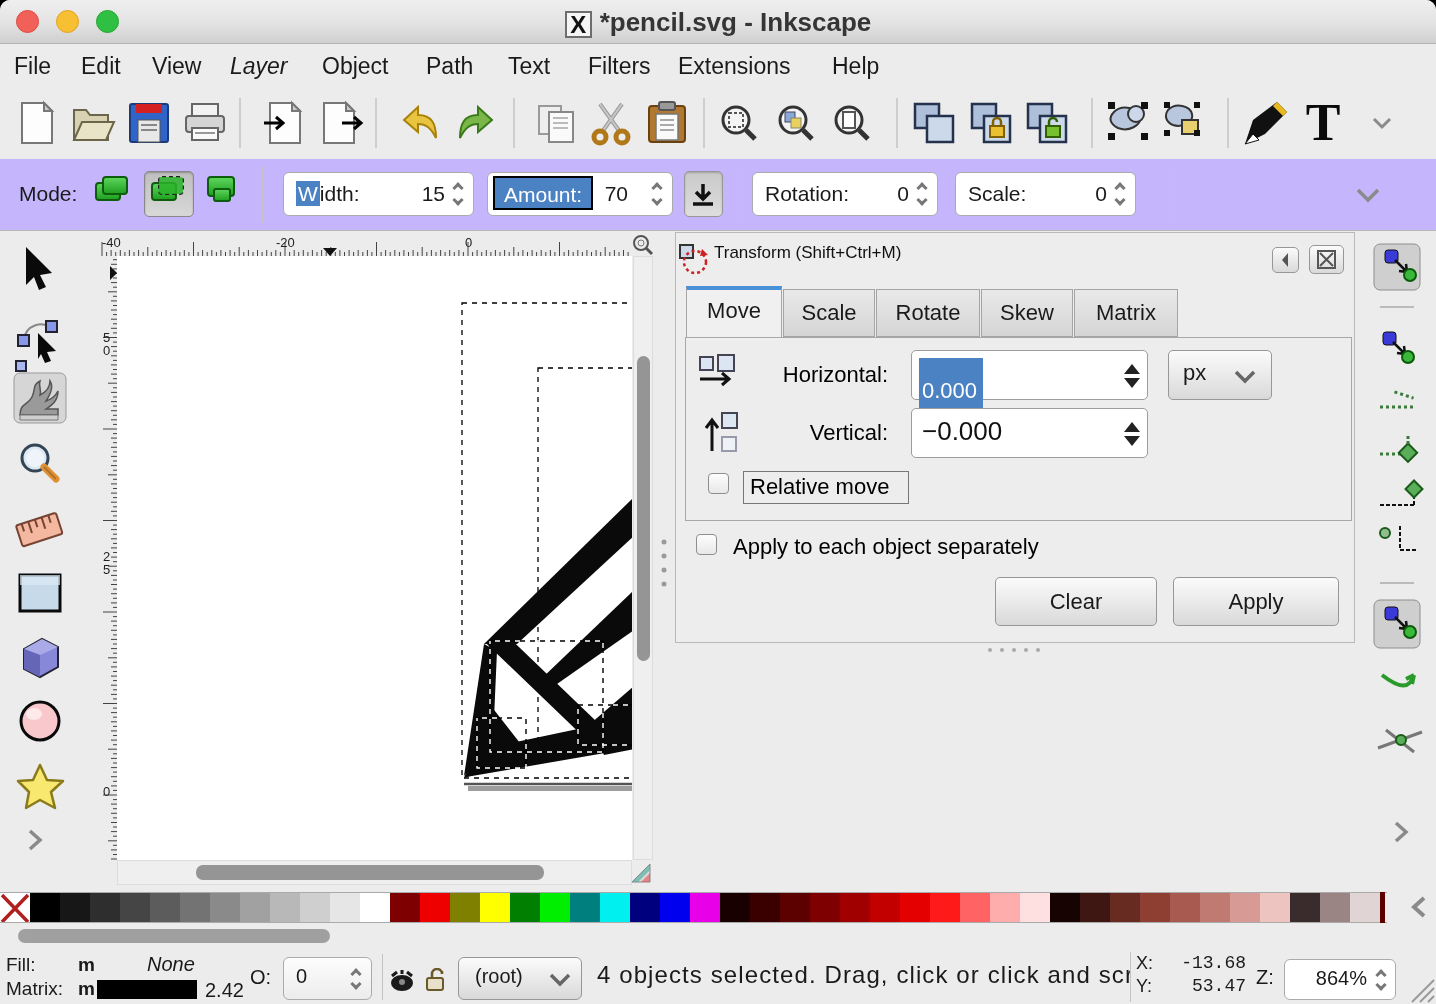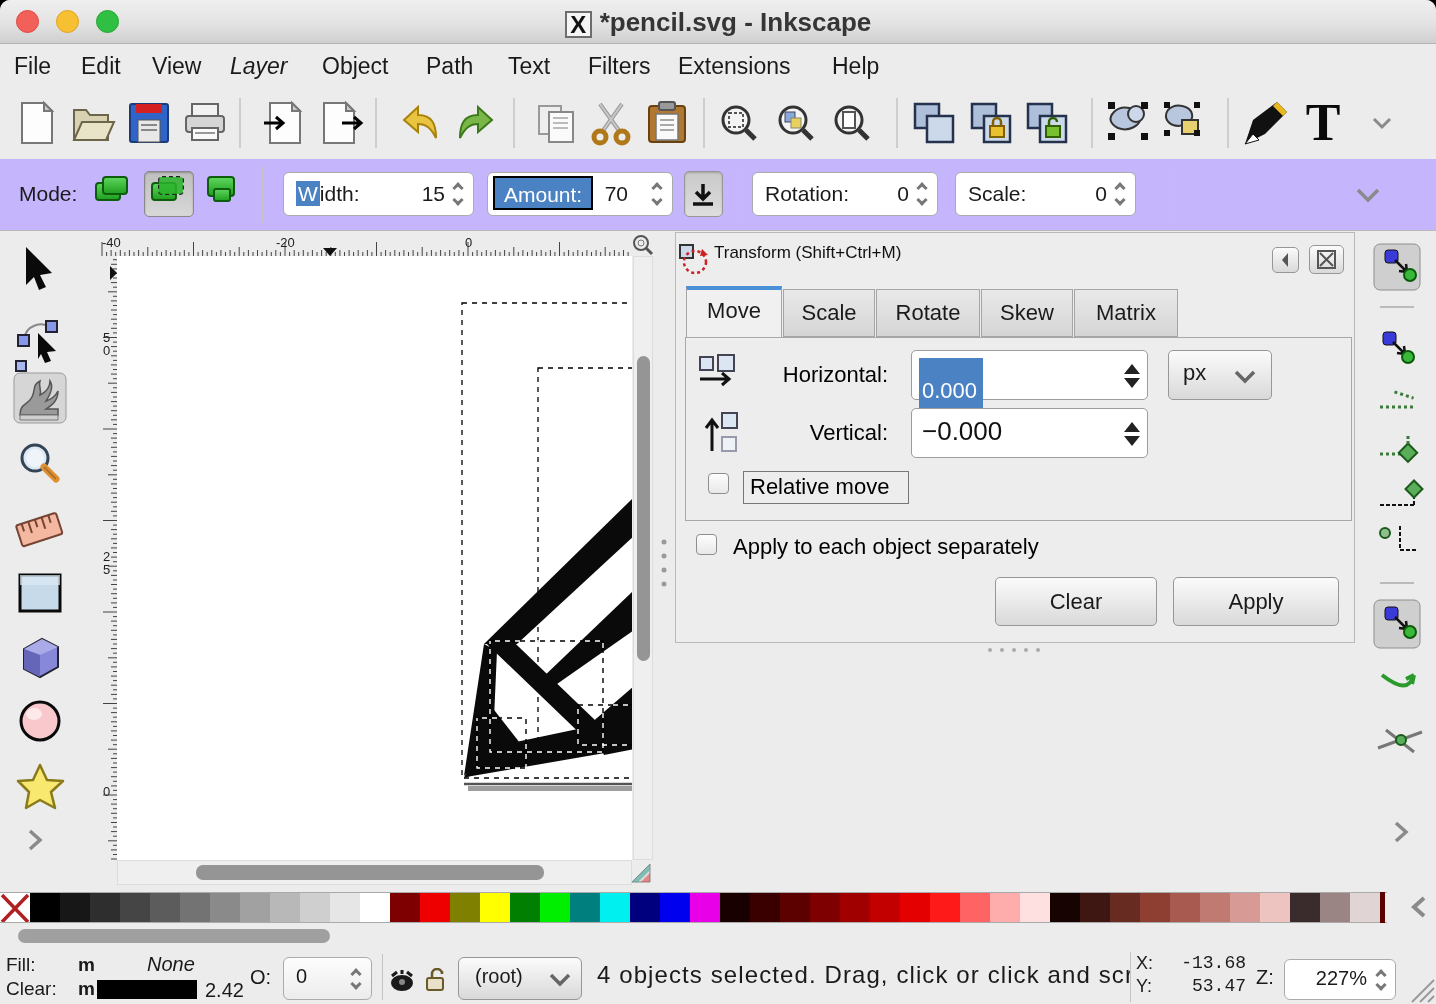--- a/index.html
+++ b/index.html
@@ -864,21 +864,21 @@
         <path d="M16 4 L6 13 L16 22" stroke="#8a8a8a" stroke-width="4" fill="none"></path>
       </svg>
 </div>
 <div id="pscroll">
       <div class="th"></div>
     </div>
 <div id="statusbar">
   <span class="abs" style="left:6px;top:6px;font-size:19px;">Fill:</span>
   <span class="abs" style="left:78px;top:6px;font-size:19px;font-weight:bold;">m</span>
   <span class="abs" style="left:147px;top:5px;font-size:20px;font-style:italic;">None</span>
-  <span class="abs" style="left:6px;top:30px;font-size:19px;">Clear:</span>
+  <span class="abs" style="left:6px;top:30px;font-size:19px;">Matrix:</span>
   <span class="abs" style="left:78px;top:30px;font-size:19px;font-weight:bold;">m</span>
   <div class="abs" style="left:97px;top:32px;width:100px;height:19px;background:#000;"></div>
   <span class="abs" style="left:205px;top:31px;font-size:20px;">2.42</span>
   <span class="abs" style="left:250px;top:18px;font-size:20px;">O:</span>
   <div class="abs" style="left:283px;top:9px;width:89px;height:43px;background:linear-gradient(#fdfdfd,#ececec);border:1px solid #ababab;border-radius:6px;">
     <span class="abs" style="left:12px;top:7px;font-size:20px;">0</span>
     <span class="arr abs" style="right:5px;top:5px;width:16px;height:32px;">
           <span class="caret-u"></span>
           <span class="caret-d"></span>
         </span>
@@ -902,21 +902,21 @@
         </svg>
   </div>
   <span class="abs" style="left:597px;top:13px;font-size:24px;letter-spacing:1.1px;width:533px;overflow:hidden;white-space:nowrap;display:inline-block;">4 objects selected. Drag, click or click and scroll to select objects or groups.</span>
   <div class="abs" style="left:1130px;top:4px;width:1px;height:50px;background:#c3c3c3;"></div>
   <span class="abs" style="left:1136px;top:5px;font-size:18px;">X:</span>
   <span class="abs" style="left:1170px;top:5px;width:76px;text-align:right;font-size:18px;font-family:'Liberation Mono',monospace;">-13.68</span>
   <span class="abs" style="left:1136px;top:28px;font-size:18px;">Y:</span>
   <span class="abs" style="left:1170px;top:28px;width:76px;text-align:right;font-size:18px;font-family:'Liberation Mono',monospace;">53.47</span>
   <span class="abs" style="left:1256px;top:18px;font-size:20px;">Z:</span>
   <div class="abs" style="left:1284px;top:11px;width:112px;height:41px;background:#fff;border:1px solid #ababab;border-radius:6px;">
-    <span class="abs" style="right:28px;top:7px;font-size:20px;">227%</span>
+    <span class="abs" style="right:28px;top:7px;font-size:20px;">864%</span>
     <span class="arr abs" style="right:4px;top:4px;width:16px;height:32px;">
           <span class="caret-u"></span>
           <span class="caret-d"></span>
         </span>
   </div>
   <svg class="abs" style="left:1410px;top:30px;" width="26" height="26">
         <path d="M24 2 L2 24 M24 10 L10 24 M24 18 L18 24" stroke="#9a9a9a" stroke-width="2"></path>
       </svg>
 </div>
 </div>

